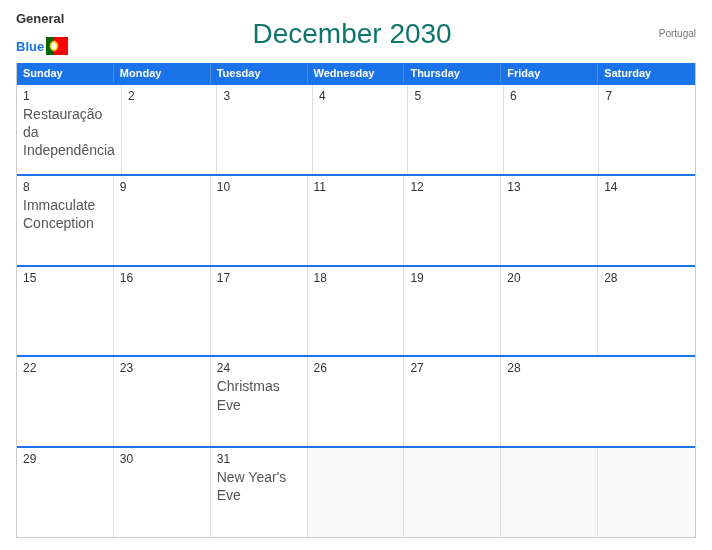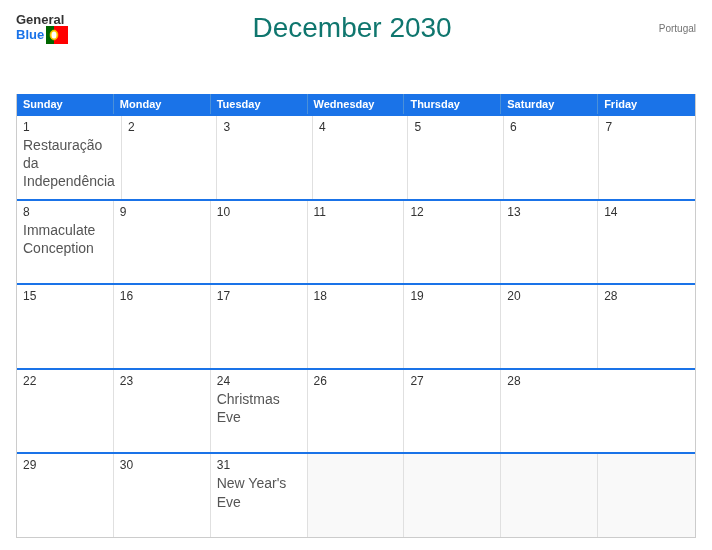--- a/index.html
+++ b/index.html
@@ -58,21 +58,20 @@
       color: #737373;
       text-align: right;
       min-width: 60px;
     }
     .calendar {
       flex: 1;
       border: 1px solid #ccc;
       border-top: none;
       display: flex;
       flex-direction: column;
-      margin-top: 42px;
     }
     .calendar-header-row {
       display: grid;
       grid-template-columns: repeat(7, 1fr);
       background: #1a73e8;
     }
     .calendar-header-cell {
       color: #fff;
       font-size: 11px;
       font-weight: bold;
@@ -119,21 +118,21 @@
     .empty-cell {
       background: #f9f9f9;
     }
   </style>
 </head>
 <body>
 
 <div class="page">
   <div class="header">
     <div class="logo">
-      <div style="display:flex;flex-direction:column;line-height:1.1;">
+      <div style="display:flex;flex-direction:column;line-height:1.1;gap:12px;">
         <span class="logo-text-general">General</span>
         <div style="display:flex;align-items:center;">
           <span class="logo-text-blue">Blue</span>
           <svg class="logo-flag" viewBox="0 0 22 18" xmlns="http://www.w3.org/2000/svg">
             <rect x="0" y="0" width="8" height="18" fill="#006600"></rect>
             <rect x="8" y="0" width="14" height="18" fill="#FF0000"></rect>
             <ellipse cx="8" cy="9" rx="4" ry="5" fill="#FFCC00" stroke="#FFCC00" stroke-width="0.5"></ellipse>
             <ellipse cx="8" cy="9" rx="2.5" ry="3.5" fill="#fff"></ellipse>
           </svg>
         </div>
@@ -143,22 +142,22 @@
     <div class="country">Portugal</div>
   </div>
 
   <div class="calendar">
     <div class="calendar-header-row">
       <div class="calendar-header-cell">Sunday</div>
       <div class="calendar-header-cell">Monday</div>
       <div class="calendar-header-cell">Tuesday</div>
       <div class="calendar-header-cell">Wednesday</div>
       <div class="calendar-header-cell">Thursday</div>
+      <div class="calendar-header-cell">Friday</div>
       <div class="calendar-header-cell">Saturday</div>
-      <div class="calendar-header-cell">Friday</div>
     </div>
     <div class="calendar-body" id="calendar-body">
     <div class="calendar-row">
           <div class="calendar-cell">
             <span class="cell-date">1</span>
             <div class="cell-event" style="white-space: pre-line;">Restauração da
 Independência</div>
           </div>
           <div class="calendar-cell">
             <span class="cell-date">2</span>

